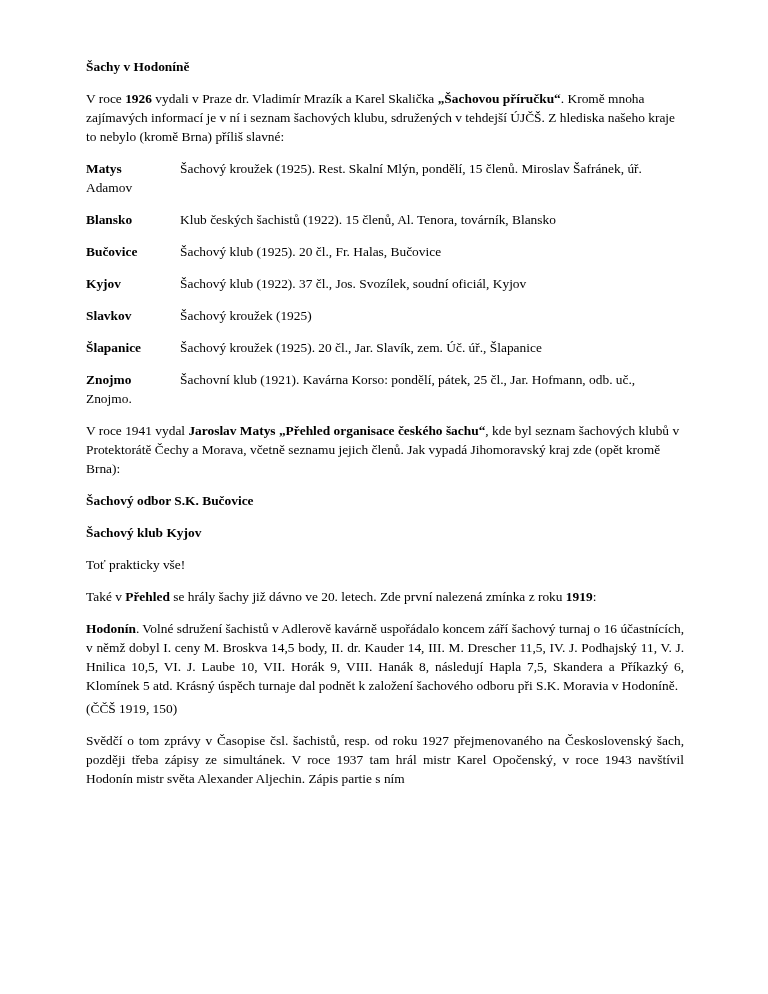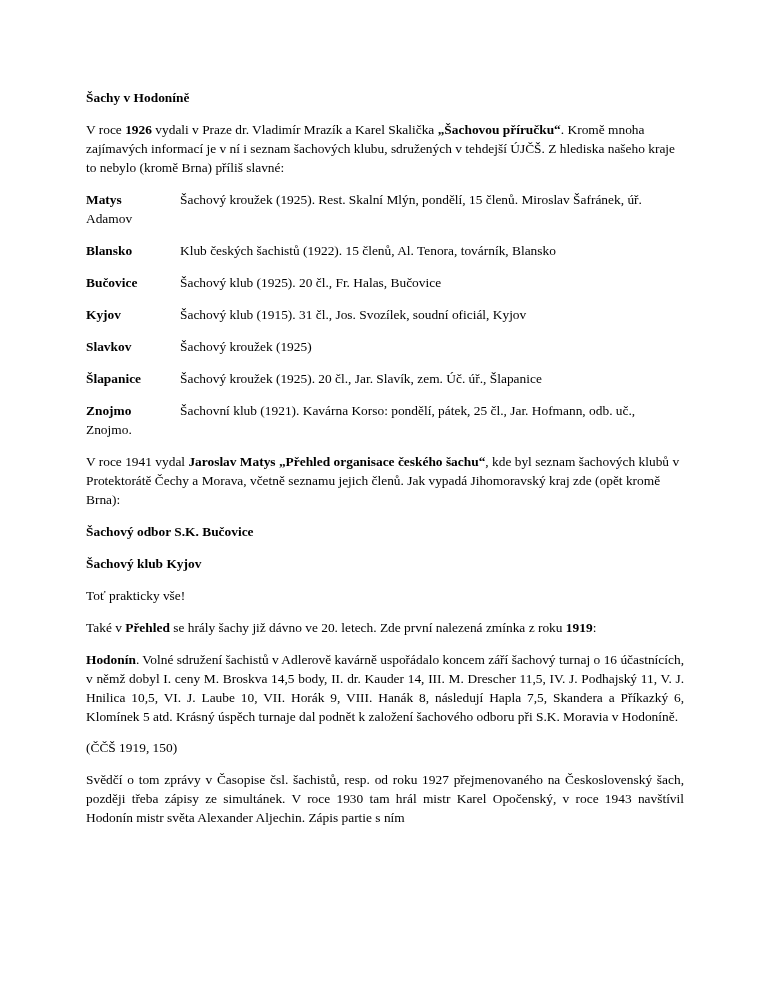--- a/index.html
+++ b/index.html
@@ -13,24 +13,24 @@
     height: 994px;
     color: #000000;
     font-family: "Liberation Serif", serif;
     font-size: 13.4px;
     line-height: 19px;
   }
   .page {
     box-sizing: border-box;
     width: 768px;
     height: 940px;
-    padding: 88px 84px 0 86px;
+    padding: 57px 84px 0 86px;
   }
   .p { margin: 0 0 13px 0; }
-  .nogap { margin-bottom: 12px; }
+  .nogap { margin-bottom: 4px; }
   .b { font-weight: bold; }
   .title { font-weight: bold; }
   .just { text-align: justify; }
   .club-name {
     font-weight: bold;
     display: inline-block;
     width: 94px;
     vertical-align: top;
   }
 </style>
@@ -52,21 +52,21 @@
   <div class="p">
     <span class="club-name">Blansko</span><span>Klub českých šachistů (1922). 15 členů, Al. Tenora, továrník, Blansko</span>
   </div>
 
   <div class="p">
     <span class="club-name">Bučovice</span><span>Šachový klub (1925). 20 čl., Fr. Halas, Bučovice</span>
   </div>
 
 
   <div class="p">
-    <span class="club-name">Kyjov</span><span>Šachový klub (1915). 31 čl., Jos. Svozílek, soudní oficiál, Kyjov</span>
+    <span class="club-name">Kyjov</span><span>Šachový klub (1922). 37 čl., Jos. Svozílek, soudní oficiál, Kyjov</span>
   </div>
 
   <div class="p">
     <span class="club-name">Slavkov</span><span>Šachový kroužek (1925)</span>
   </div>
 
   <div class="p">
     <span class="club-name">Šlapanice</span><span>Šachový kroužek (1925). 20 čl., Jar. Slavík, zem. Úč. úř., Šlapanice</span>
   </div>
 
@@ -88,15 +88,15 @@
   <div class="p">
     <span>Také v </span><span class="b">Přehled</span><span> se hrály šachy již dávno ve 20. letech. Zde první nalezená zmínka z roku </span><span class="b">1919</span><span>:</span>
   </div>
 
   <div class="p just nogap">
     <span class="b">Hodonín</span><span>. Volné sdružení šachistů v Adlerově kavárně uspořádalo koncem září šachový turnaj o 16 účastnících, v němž dobyl I. ceny M. Broskva 14,5 body, II. dr. Kauder 14, III. M. Drescher 11,5, IV. J. Podhajský 11, V. J. Hnilica 10,5, VI. J. Laube 10, VII. Horák 9, VIII. Hanák 8, následují Hapla 7,5, Skandera a Příkazký 6, Klomínek 5 atd. Krásný úspěch turnaje dal podnět k založení šachového odboru při S.K. Moravia v Hodoníně.</span>
   </div>
 
   <div class="p">(ČČŠ 1919, 150)</div>
 
-  <div class="p just">Svědčí o tom zprávy v Časopise čsl. šachistů, resp. od roku 1927 přejmenovaného na Československý šach, později třeba zápisy ze simultánek. V roce 1930 tam hrál mistr Karel Opočenský, v roce 1943 navštívil Hodonín mistr světa Alexander Aljechin. Zápis partie s ním</div>
+  <div class="p just">Svědčí o tom zprávy v Časopise čsl. šachistů, resp. od roku 1927 přejmenovaného na Československý šach, později třeba zápisy ze simultánek. V roce 1937 tam hrál mistr Karel Opočenský, v roce 1943 navštívil Hodonín mistr světa Alexander Aljechin. Zápis partie s ním</div>
 
 </div>
 
 </body></html>

